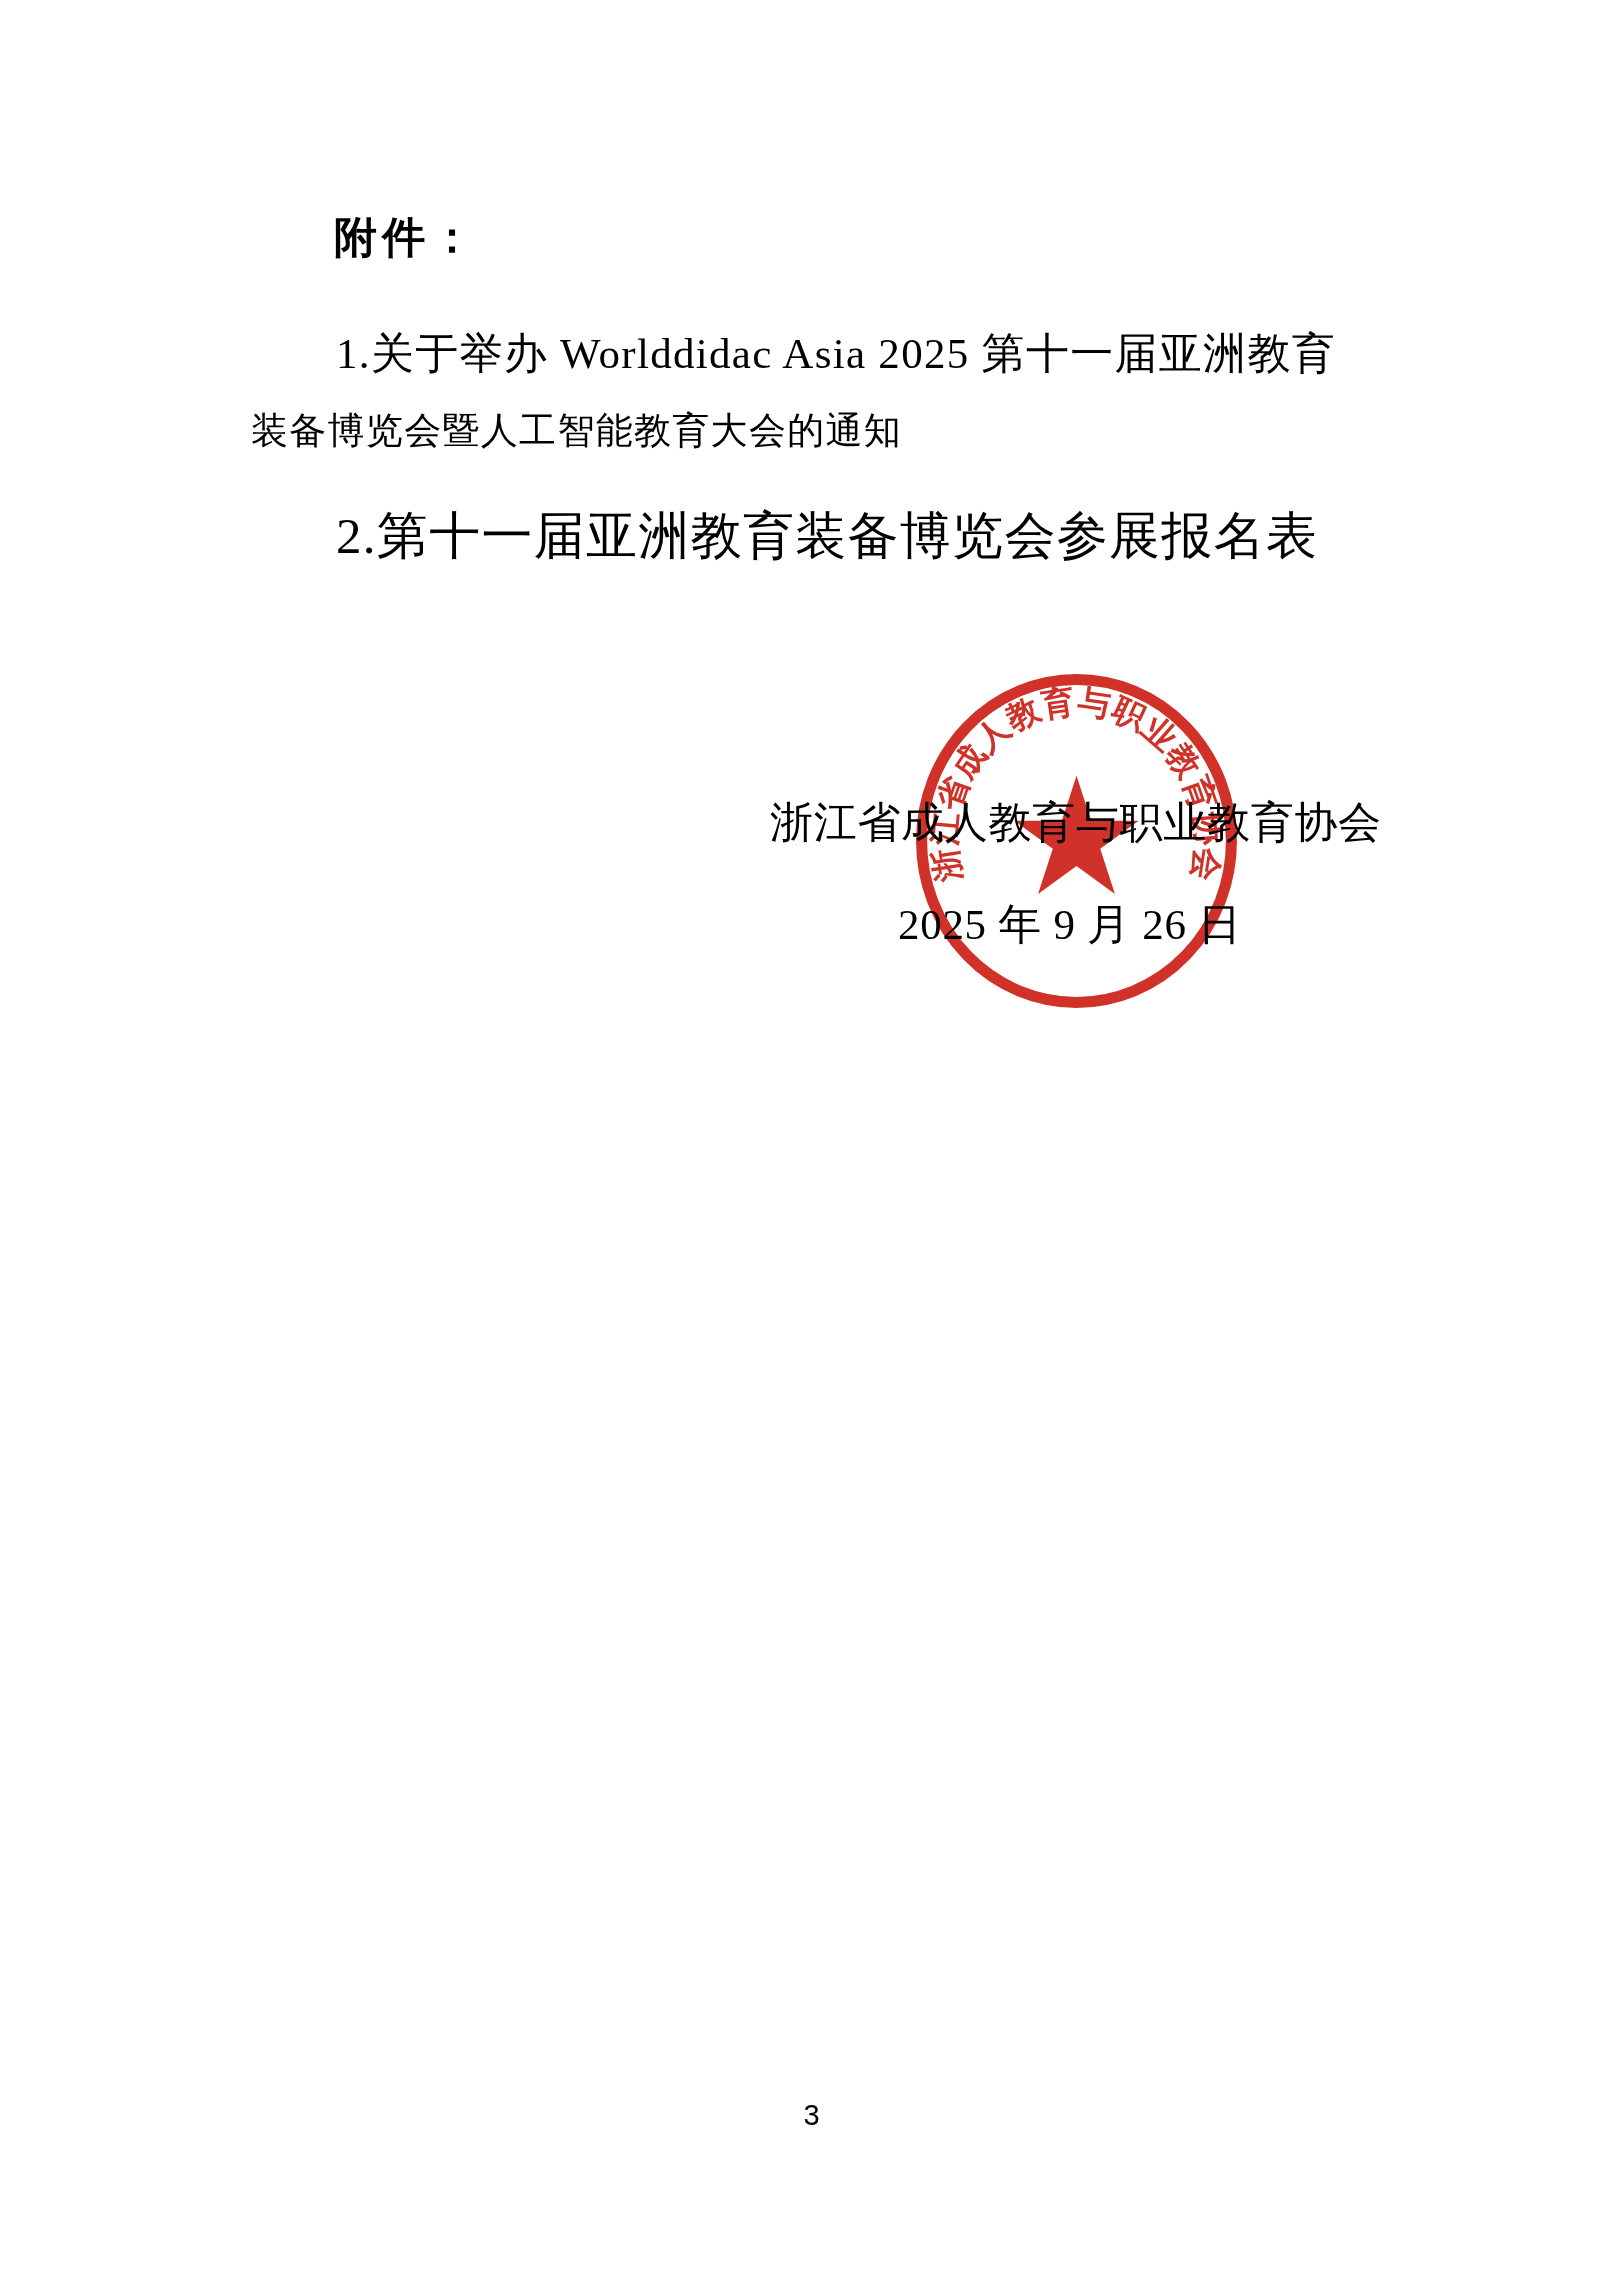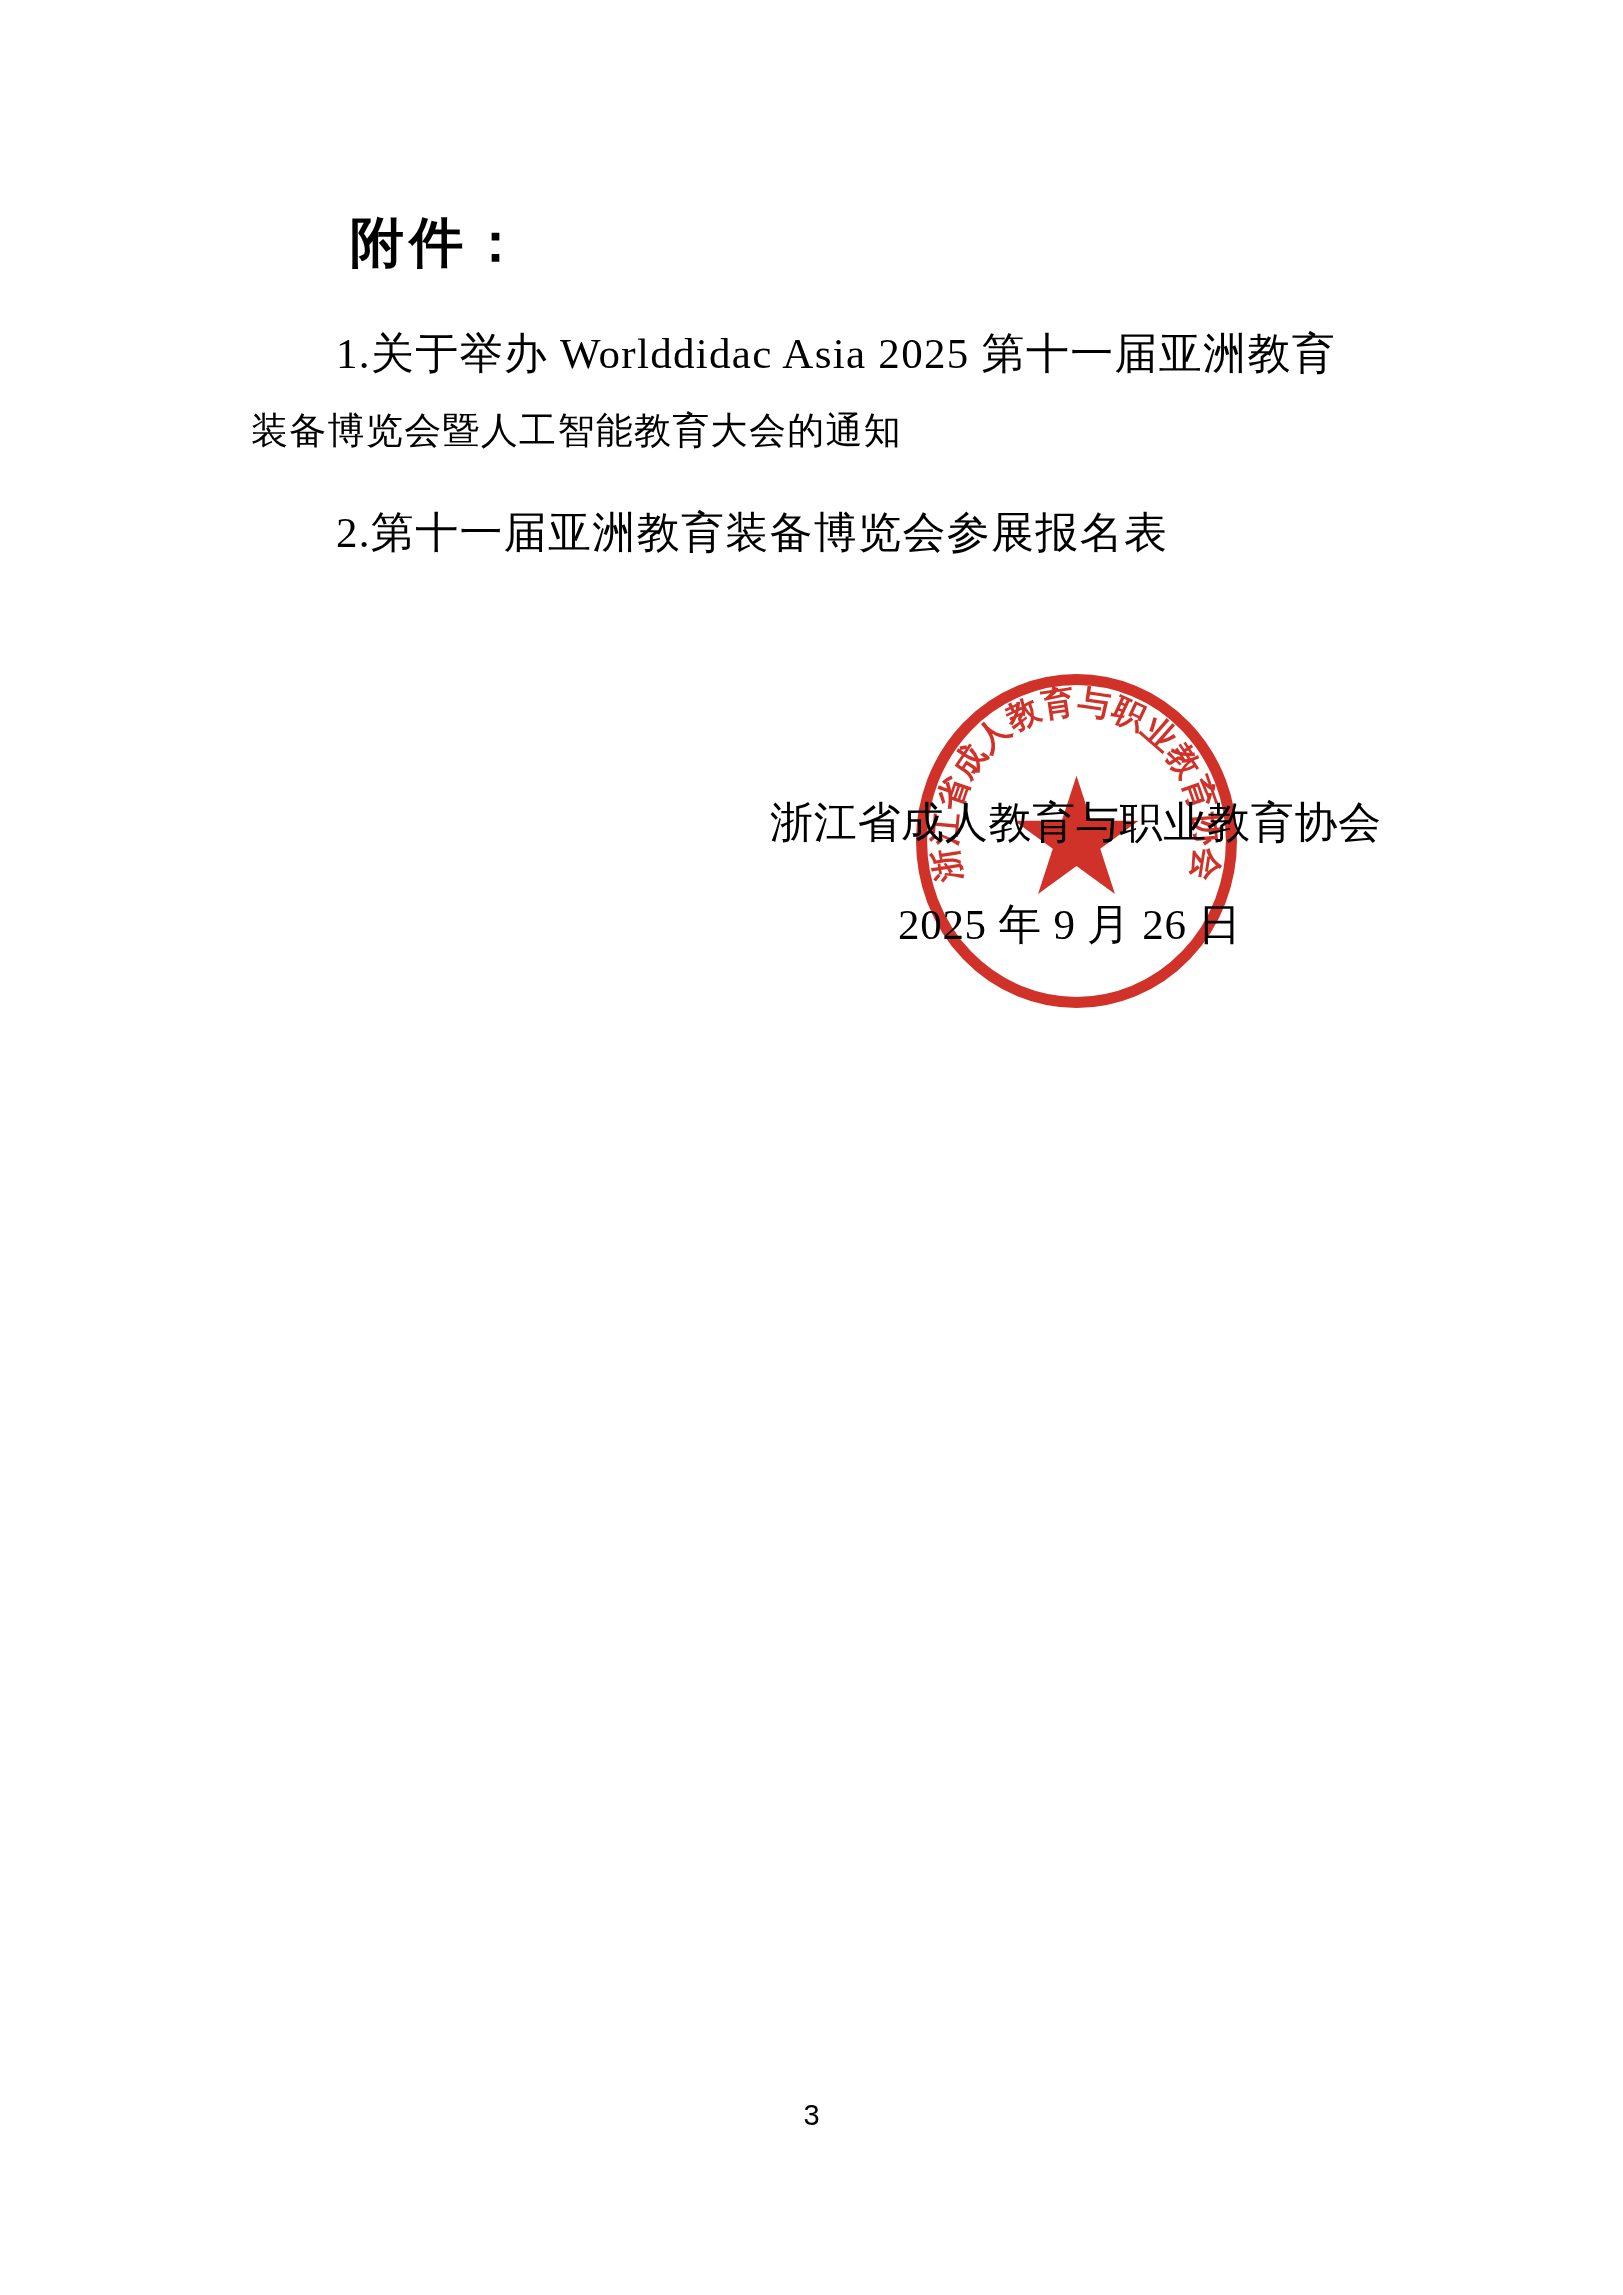--- a/index.html
+++ b/index.html
@@ -18,39 +18,38 @@
   }
   .txt {
     position: absolute;
     white-space: pre;
     line-height: 1;
     letter-spacing: 1.3px;
   }
   .attachment-label {
     left: 334px;
     top: 216px;
-    font-size: 54px;
+    font-size: 43px;
     font-weight: bold;
     letter-spacing: 5.2px;
-    margin-left: 16px;
   }
   .item1-line1 {
     left: 336px;
     top: 332px;
     font-size: 43px;
   }
   .item1-line2 {
     left: 251px;
     top: 412px;
     font-size: 37px;
   }
   .item2-line {
     left: 336px;
     top: 511px;
-    font-size: 43px;
+    font-size: 51px;
   }
   .signature-org {
     left: 770px;
     top: 801px;
     font-size: 43px;
     letter-spacing: 0.7px;
   }
   .signature-date {
     left: 898px;
     top: 903px;

